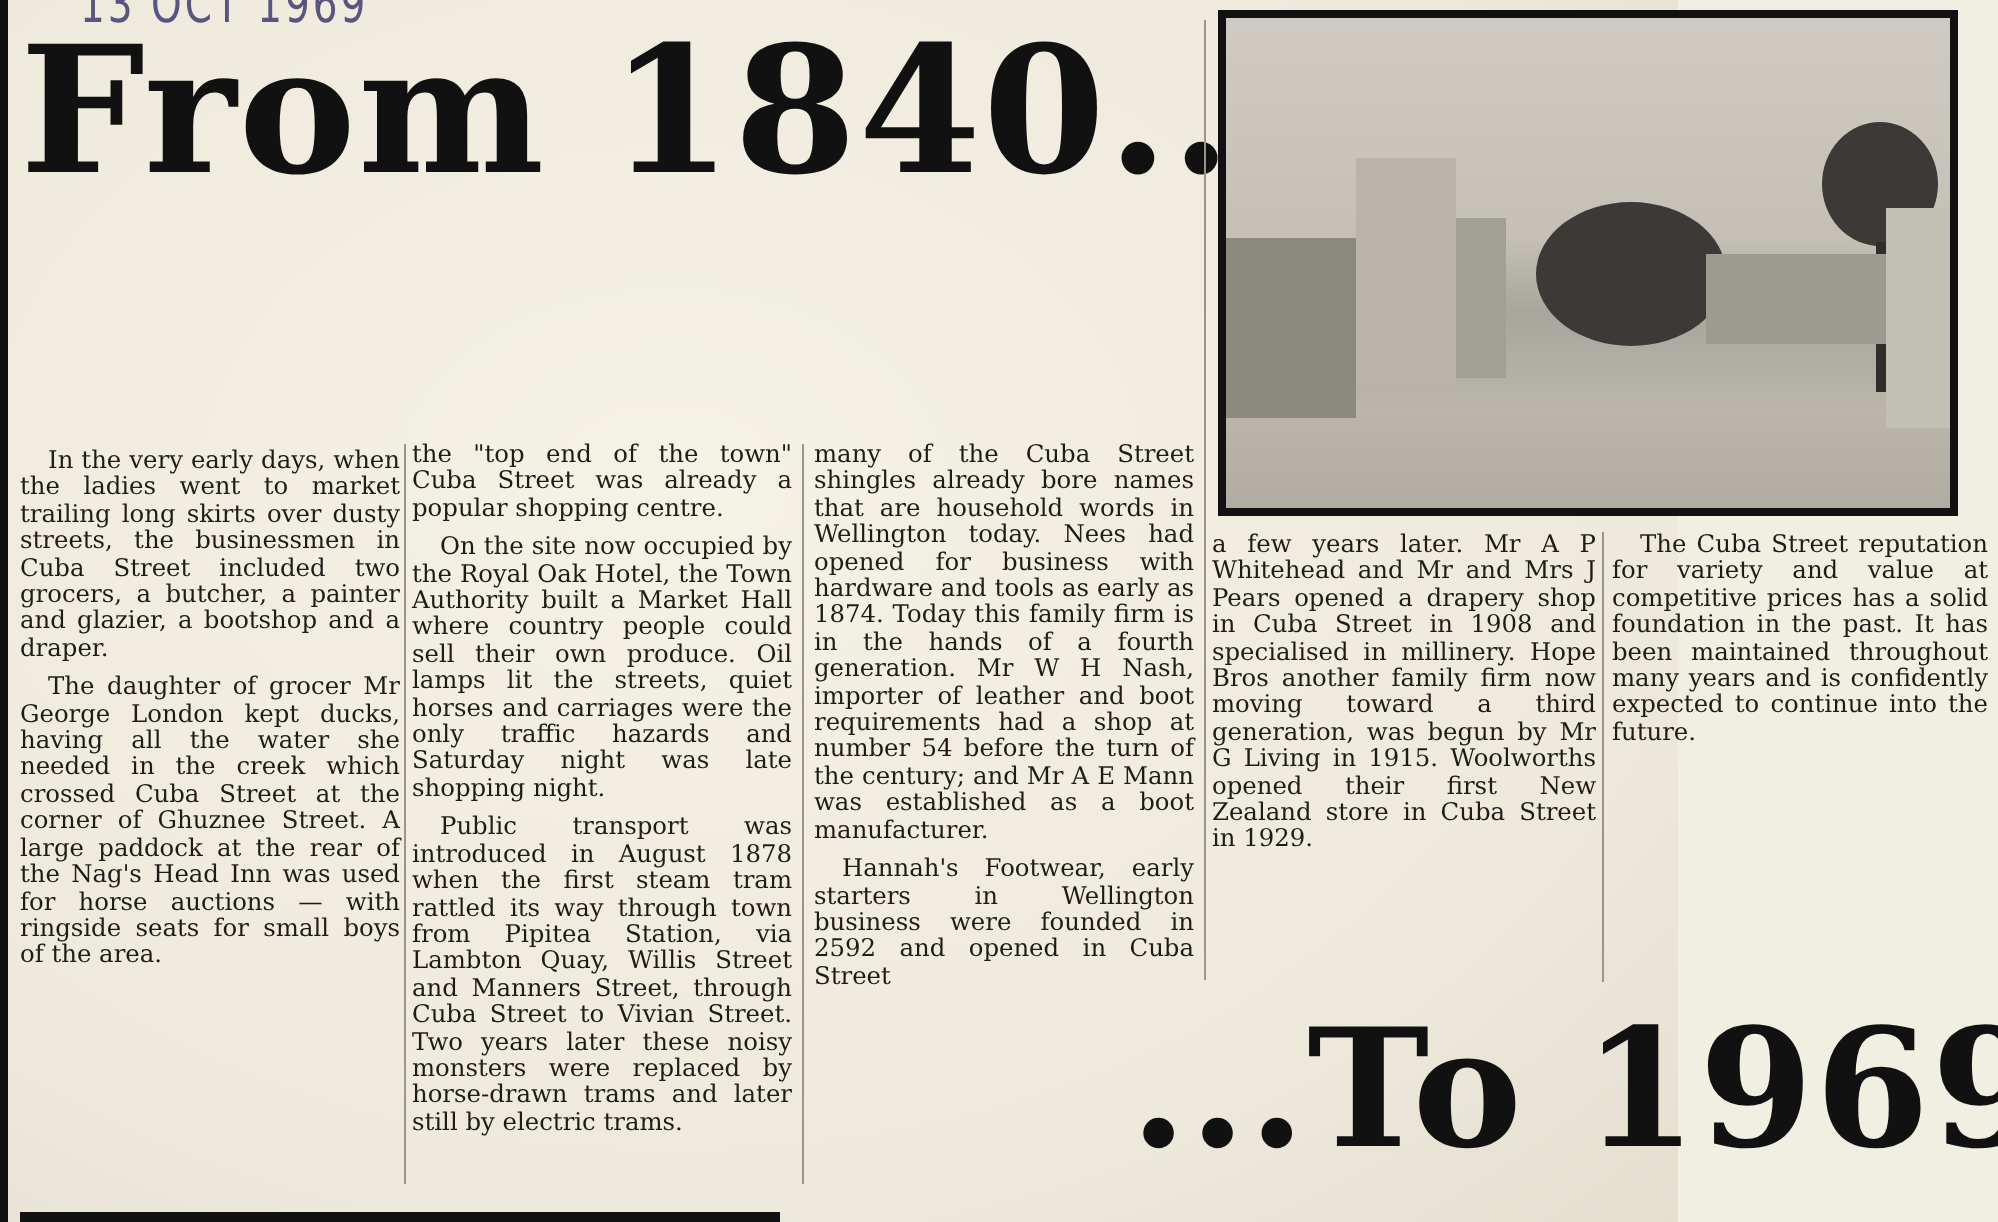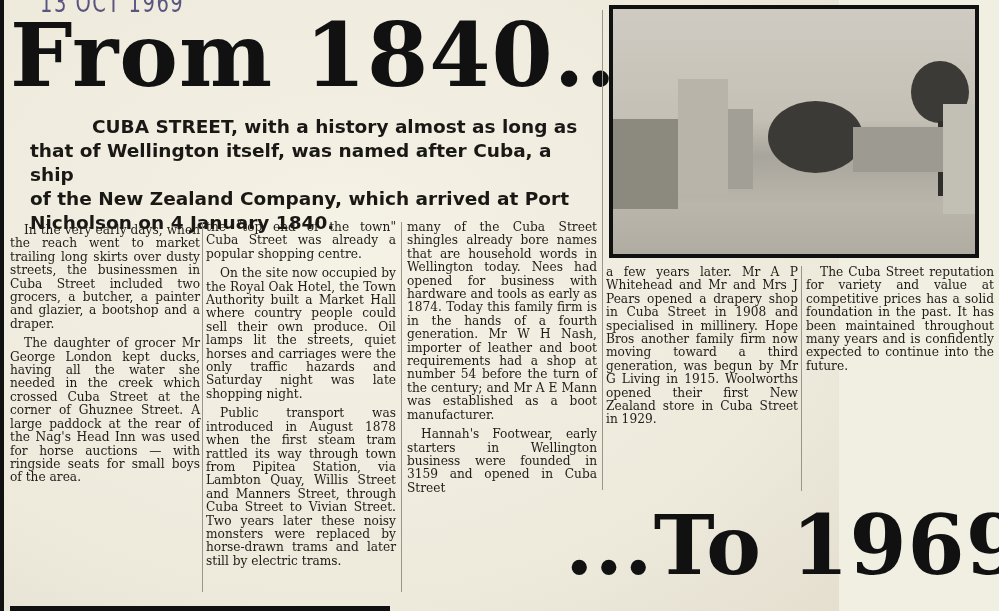--- a/index.html
+++ b/index.html
@@ -38,43 +38,37 @@
 </head>
 <body>
 
 <div class="page">
   <div class="leftbar"></div>
 
   <div class="stamp">13 OCT 1969</div>
 
   <div class="headline">From 1840...</div>
 
-  <div class="standfirst">
-    <span class="l1">CUBA STREET, with a history almost as long as</span>
-    <span style="display:block">that of Wellington itself, was named after Cuba, a ship</span>
-    <span style="display:block">of the New Zealand Company, which arrived at Port</span>
-    <span style="display:block">Nicholson on 4 January 1840.</span>
-  </div>
 
   <div class="col c1">
-    <p>In the very early days, when the reach went to market trailing long skirts over dusty streets, the businessmen in Cuba Street included two grocers, a butcher, a painter and glazier, a bootshop and a draper.</p>
+    <p>In the very early days, when the ladies went to market trailing long skirts over dusty streets, the businessmen in Cuba Street included two grocers, a butcher, a painter and glazier, a bootshop and a draper.</p>
     <p>The daughter of grocer Mr George London kept ducks, having all the water she needed in the creek which crossed Cuba Street at the corner of Ghuznee Street. A large paddock at the rear of the Nag's Head Inn was used for horse auctions — with ringside seats for small boys of the area.</p>
   </div>
   <div class="vrule" style="left:202px;top:222px;height:370px;"></div>
 
   <div class="col c2">
     <p class="noindent">the "top end of the town" Cuba Street was already a popular shopping centre.</p>
     <p>On the site now occupied by the Royal Oak Hotel, the Town Authority built a Market Hall where country people could sell their own produce. Oil lamps lit the streets, quiet horses and carriages were the only traffic hazards and Saturday night was late shopping night.</p>
     <p>Public transport was introduced in August 1878 when the first steam tram rattled its way through town from Pipitea Station, via Lambton Quay, Willis Street and Manners Street, through Cuba Street to Vivian Street. Two years later these noisy monsters were replaced by horse-drawn trams and later still by electric trams.</p>
   </div>
   <div class="vrule" style="left:401px;top:222px;height:370px;"></div>
 
   <div class="col c3">
     <p class="noindent">many of the Cuba Street shingles already bore names that are household words in Wellington today. Nees had opened for business with hardware and tools as early as 1874. Today this family firm is in the hands of a fourth generation. Mr W H Nash, importer of leather and boot requirements had a shop at number 54 before the turn of the century; and Mr A E Mann was established as a boot manufacturer.</p>
-    <p>Hannah's Footwear, early starters in Wellington business were founded in 3159 and opened in Cuba Street</p>
+    <p>Hannah's Footwear, early starters in Wellington business were founded in 2592 and opened in Cuba Street</p>
   </div>
   <div class="vrule" style="left:602px;top:10px;height:480px;"></div>
 
   <div class="photo">
     <div class="photo-inner">
       <div class="ph-bld" style="left:0;top:110px;width:65px;height:90px;background:#8c897f;"></div>
       <div class="ph-bld" style="left:65px;top:70px;width:50px;height:115px;background:#b8b4aa;"></div>
       <div class="ph-bld" style="left:115px;top:100px;width:25px;height:80px;background:#a29f96;"></div>
       <div class="ph-tree" style="left:155px;top:92px;width:95px;height:72px;"></div>
       <div class="ph-tree" style="left:298px;top:52px;width:58px;height:62px;"></div>

